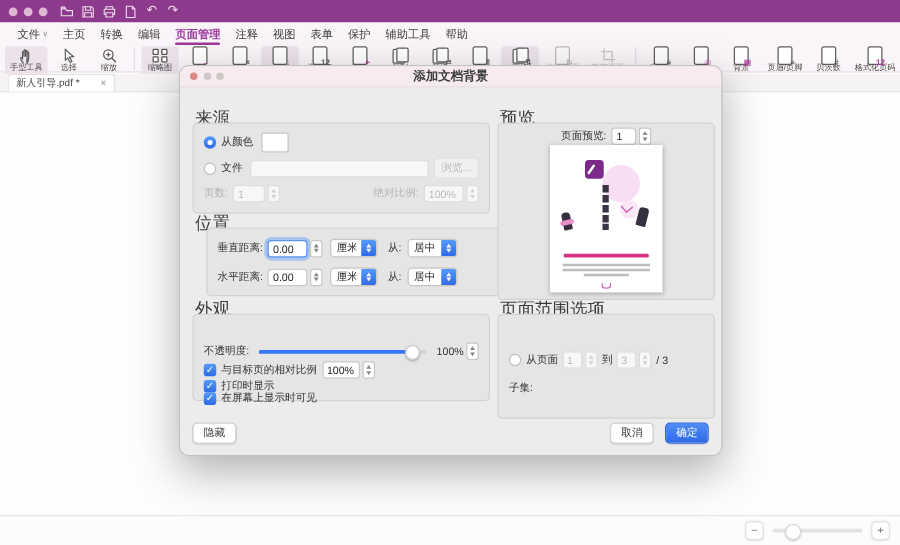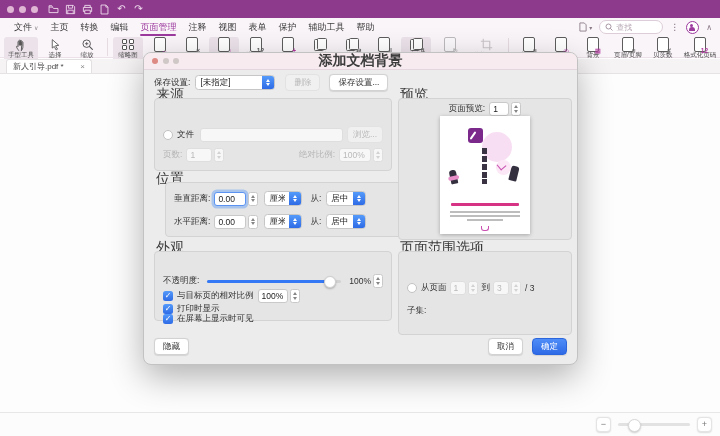--- a/index.html
+++ b/index.html
@@ -10,21 +10,21 @@
   .traffic{display:flex;gap:5px;margin-left:7px}
   .traffic i{width:7px;height:7px;border-radius:50%;background:#dfb6d4;display:block}
   .tb-icons{display:flex;gap:6px;margin-left:10px;align-items:center}
   .tb-icons .wic{width:11px;height:11px;display:flex;align-items:center;justify-content:center;color:#efdcec;font-size:10px;line-height:1}
   .tb-title{position:absolute;left:50%;top:0;transform:translateX(-44%);height:18px;display:flex;align-items:center;
             color:#f2e2f0;font-size:8.5px;white-space:nowrap}
   
   .menubar{position:absolute;left:0;top:18px;right:0;height:18px;background:#faf5f9;display:flex;align-items:center;padding:0 8px;box-sizing:border-box}
   .menu-item{display:flex;align-items:center;gap:2px;font-size:9px;color:#3d3d3d;padding:0 6px;height:18px;cursor:default;position:relative}
   .menu-item .mcaret{font-size:6px;color:#8a8a8a;margin-top:1px}
-  .menu-item.active{color:#9c3a9e;font-weight:normal}
+  .menu-item.active{color:#9c3a9e;font-weight:bold}
   .menu-item.active::after{content:"";position:absolute;left:6px;right:6px;bottom:0;height:2px;background:#9c3a9e;border-radius:1px}
   .mb-right{margin-left:auto;display:flex;align-items:center;gap:7px}
   .searchbox{width:52px;height:12px;border:1px solid #ddcdd9;background:#fff;border-radius:7px;display:flex;align-items:center;gap:3px;padding:0 5px;color:#b5a5b2;font-size:8px}
   .kebab{color:#7d6d7a;font-size:9px}
   .avatar{width:11px;height:11px;border-radius:50%;border:1.3px solid #9c3a9e;position:relative;background:#fff}
   .avatar::before{content:"";position:absolute;left:3px;top:2px;width:3px;height:3px;border-radius:50%;background:#9c3a9e}
   .avatar::after{content:"";position:absolute;left:1.5px;top:5.5px;width:6px;height:4px;border-radius:3px 3px 0 0;background:#9c3a9e}
   .collapse{color:#8a7a87;font-size:8px}
   
   .ribbon{position:absolute;left:0;top:36px;right:0;height:22px;background:#faf5f9;border-bottom:1px solid #ece0e9;
@@ -57,21 +57,21 @@
   .statusbar{position:absolute;left:0;right:0;bottom:0;height:23px;border-top:1px solid #e7e7e7;background:#fcfcfc}
   .zoomctl{position:absolute;right:8px;top:4px;display:flex;align-items:center;gap:7px}
   .zbtn{width:13px;height:13px;border-radius:4px;background:#fff;border:1px solid #e4e4e4;box-shadow:0 .5px 1.5px rgba(0,0,0,.12);
         display:flex;align-items:center;justify-content:center;font-size:9px;color:#777;line-height:1}
   .ztrack{position:relative;width:72px;height:3px;background:#e2e2e2;border-radius:2px}
   .zknob{position:absolute;left:10px;top:-4.5px;width:11px;height:11px;border-radius:50%;background:#fff;border:1px solid #d8d8d8;box-shadow:0 1px 2px rgba(0,0,0,.2)}
   
   .dialog{position:absolute;left:143px;top:52px;width:435px;height:313px;background:#ececec;border:1px solid #c2c2c2;border-radius:8px;
           box-shadow:0 12px 34px rgba(0,0,0,.30);box-sizing:border-box;font-size:8.5px;color:#333}
   .dlg-title{position:absolute;left:0;top:0;right:0;height:16px;background:#f7ebef;border-bottom:1px solid #e4d6dc;border-radius:7px 7px 0 0;
-             display:flex;align-items:center;justify-content:center;font-size:14px;font-weight:bold;color:#3c3c3c}
+             display:flex;align-items:center;justify-content:center;font-size:10px;font-weight:bold;color:#3c3c3c}
   .dlg-dots{position:absolute;left:8px;top:5px;display:flex;gap:4.5px}
   .dlg-dots i{width:6px;height:6px;border-radius:50%;display:block}
   .dlg-dots i:nth-child(1){background:#dd8a84}
   .dlg-dots i:nth-child(2){background:#cfc8c6}
   .dlg-dots i:nth-child(3){background:#cfc8c6}
   .row{position:absolute;display:flex;align-items:center}
   .lbl{white-space:nowrap}
   .grp-title{position:absolute;font-size:14px;color:#3a3a3a;white-space:nowrap}
   .grp{position:absolute;background:#e5e5e5;border:1px solid #d3d3d3;border-radius:4px}
   
@@ -187,38 +187,20 @@
         <div class="menu-item">
           <span>保护</span>
         </div>
         <div class="menu-item">
           <span>辅助工具</span>
         </div>
         <div class="menu-item">
           <span>帮助</span>
         </div>
       </div>
-    <div class="mb-right">
-      <span style="display:flex;align-items:center;gap:1px">
-        <svg width="10" height="10" viewBox="0 0 16 16">
-            <path d="M3 1.5h7l3 3v10H3z" fill="none" stroke="#8a7a87" stroke-width="1.4"></path>
-          </svg>
-        <span style="font-size:6px;color:#8a7a87">▾</span>
-      </span>
-      <span class="searchbox">
-        <svg width="8" height="8" viewBox="0 0 16 16">
-            <circle cx="7" cy="7" r="5" fill="none" stroke="#a895a4" stroke-width="2"></circle>
-            <path d="M10.5 10.5L15 15" stroke="#a895a4" stroke-width="2"></path>
-          </svg>
-        <span>查找</span>
-      </span>
-      <span class="kebab">⋮</span>
-      <span class="avatar"></span>
-      <span class="collapse">∧</span>
-    </div>
   </div>
 
   <div class="ribbon">
     <div id="ribbon-items" style="display:flex;align-items:flex-start;gap:2px">
         <div class="rb-item active">
           <span class="rb-ic">
             <svg width="14" height="14" viewBox="0 0 16 16">
               <path d="M5.3 14.2C4.1 12.6 2.6 10.4 2.9 9.6c.3-.7 1.2-.4 1.7.3V4.4c0-1 1.4-1 1.4 0V8M6 8V3c0-1 1.4-1 1.4 0v5M7.4 8V3.6c0-1 1.4-1 1.4 0V8m0 .2V5c0-1 1.4-1 1.4 0v4.6c0 2.2-.7 3.4-1.6 4.6z" fill="none" stroke="#555" stroke-width="1.1" stroke-linecap="round"></path>
             </svg>
           </span>
@@ -422,35 +404,28 @@
   </div>
 
   <div class="dialog">
     <div class="dlg-title">添加文档背景</div>
     <div class="dlg-dots">
       <i></i>
         <i></i>
         <i></i>
     </div>
 
-    <div class="row" style="left:10px;top:22px;right:10px;height:15px">
-      <span class="lbl">保存设置:</span>
-      <span class="dd" style="width:80px;margin-left:5px">
-        <span class="dtxt">[未指定]</span>
-        <span class="cap">
-            <i class="tri-up"></i>
-            <i class="tri-dn"></i>
-          </span>
-      </span>
-      <span class="btn dis" style="margin-left:10px">删除</span>
-      <span class="btn" style="margin-left:9px">保存设置...</span>
-    </div>
 
     <div class="grp-title" style="left:12px;top:33px">来源</div>
     <div class="grp" style="left:10px;top:45px;width:236px;height:71px">
+      <div class="row" style="left:8px;right:8px;top:7px">
+        <span class="rd on"></span>
+        <span class="lbl">从颜色</span>
+        <span class="swatch" style="margin-left:6px"></span>
+      </div>
       <div class="row" style="left:8px;right:8px;top:27px">
         <span class="rd"></span>
         <span class="lbl">文件</span>
         <span class="fld dis" style="flex:1;margin-left:6px"></span>
         <span class="btn dis" style="margin-left:4px;padding:0 5px">浏览...</span>
       </div>
       <div class="row" style="left:8px;right:8px;top:49px">
         <span class="lbl" style="color:#b5b5b5">页数:</span>
         <span class="fld dis" style="width:26px;margin-left:4px">1</span>
         <span class="st dis">

